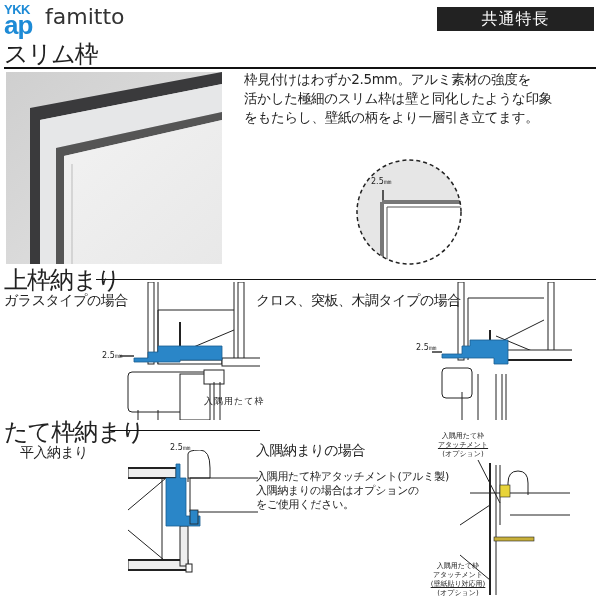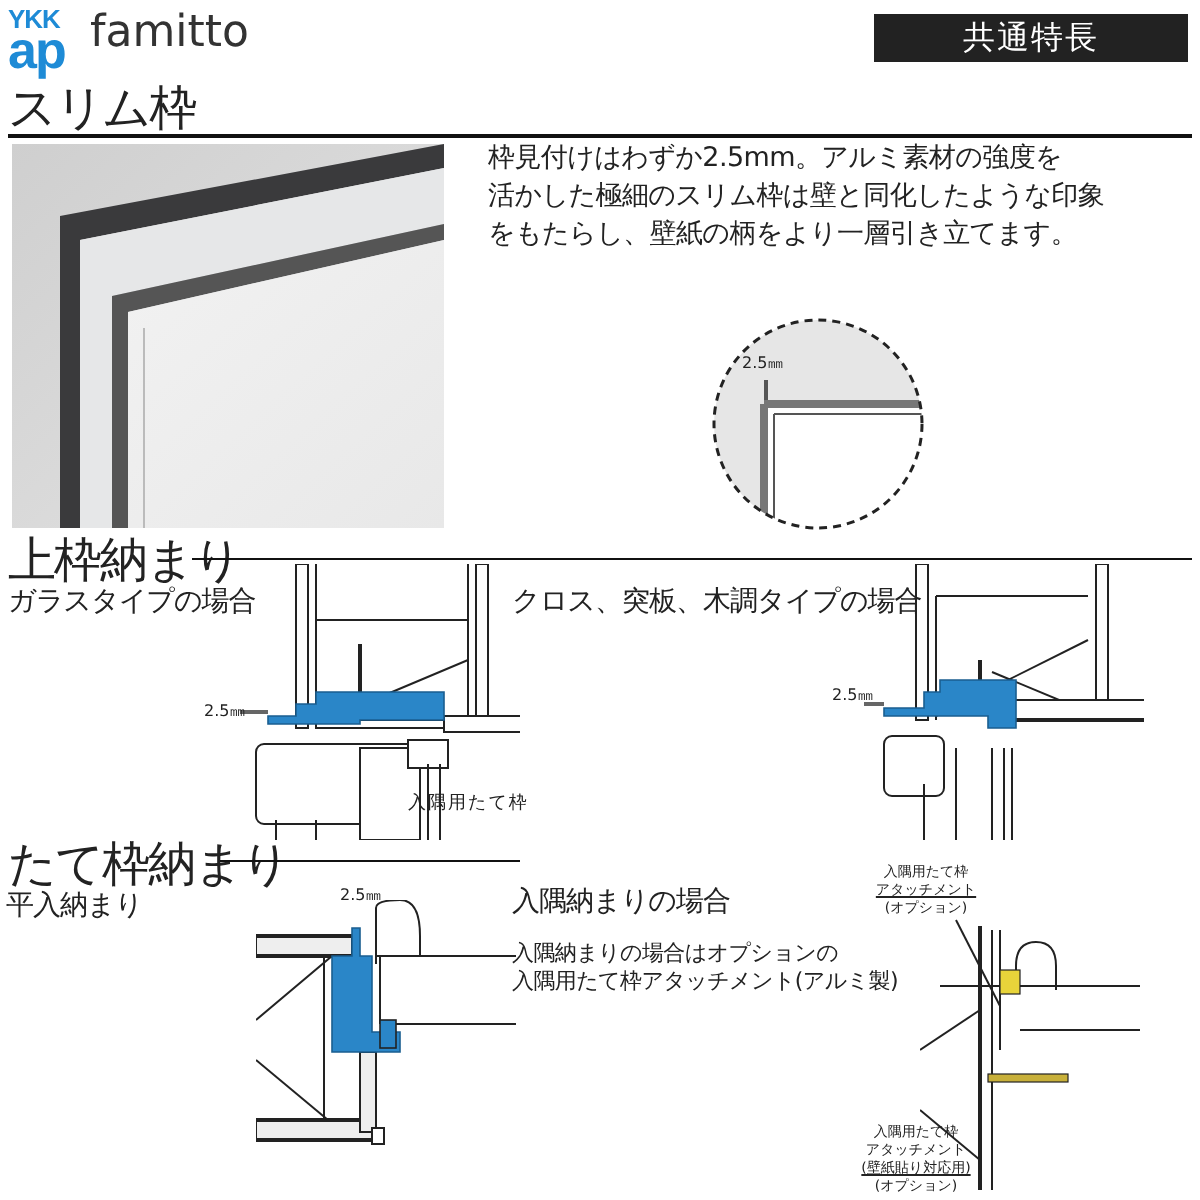--- a/index.html
+++ b/index.html
@@ -124,21 +124,21 @@
     <line x1="70" y1="92" x2="70" y2="138"></line>
     <line x1="74" y1="92" x2="74" y2="138"></line>
   </g>
   <path d="M10,72 H30 V64 H38 V58 H76 V82 H62 V76 H10 Z" fill="#2a86c8" stroke="#1a5e90" stroke-width="0.8"></path>
   <line x1="0" y1="70" x2="10" y2="70" stroke="#666" stroke-width="2"></line>
 </svg>
 <div class="abs dim" style="left:416px; top:342px;">2.5㎜</div>
 
 <div class="abs h1" style="left:4px; top:416px;">たて枠納まり</div>
 <div class="abs rule" style="left:110px; top:430px; width:150px; height:1px;"></div>
-<div class="abs h2" style="left:3px; top:444px;">平入納まり</div>
+<div class="abs h2" style="left:20px; top:444px;">平入納まり</div>
 
 <svg class="abs" style="left:128px; top:450px;" width="130" height="132">
   <g stroke="#222" fill="none" stroke-width="1">
     <rect x="0" y="18" width="48" height="10" fill="#eee"></rect>
     <line x1="0" y1="18" x2="48" y2="18" stroke-width="2"></line>
     <line x1="0" y1="28" x2="48" y2="28" stroke-width="2"></line>
     <rect x="0" y="110" width="60" height="10" fill="#eee"></rect>
     <line x1="0" y1="110" x2="60" y2="110" stroke-width="2"></line>
     <line x1="0" y1="120" x2="60" y2="120" stroke-width="2"></line>
     <line x1="0" y1="60" x2="38" y2="28"></line>
@@ -151,22 +151,23 @@
     <line x1="62" y1="62" x2="130" y2="62"></line>
     <line x1="62" y1="28" x2="62" y2="62"></line>
   </g>
   <path d="M48,14 H52 V28 H58 V66 H72 V76 H38 V28 H48 Z" fill="#2a86c8" stroke="#1a5e90" stroke-width="0.8"></path>
   <rect x="62" y="60" width="8" height="14" fill="#2a86c8" stroke="#222" stroke-width="0.8"></rect>
 </svg>
 <div class="abs dim" style="left:170px; top:442px;">2.5㎜</div>
 
 <div class="abs h2" style="left:256px; top:442px;">入隅納まりの場合</div>
 <div class="abs small" style="left:256px; top:470px;">
+  <div>入隅用たて枠アタッチメント(アルミ製)</div>
   <div>入隅納まりの場合はオプションの</div>
-  <div>入隅用たて枠アタッチメント(アルミ製)</div>
+  <div>をご使用ください。</div>
 </div>
 
 <svg class="abs" style="left:460px; top:455px;" width="120" height="140">
   <g stroke="#222" fill="none" stroke-width="1">
     <line x1="18" y1="5" x2="40" y2="48"></line>
     <line x1="30" y1="8" x2="30" y2="140" stroke-width="2"></line>
     <line x1="36" y1="10" x2="36" y2="140"></line>
     <line x1="40" y1="10" x2="40" y2="70"></line>
     <path d="M48,40 V28 Q48,16 58,16 Q68,16 68,28 V40" fill="#fff"></path>
     <line x1="10" y1="38" x2="110" y2="38"></line>

